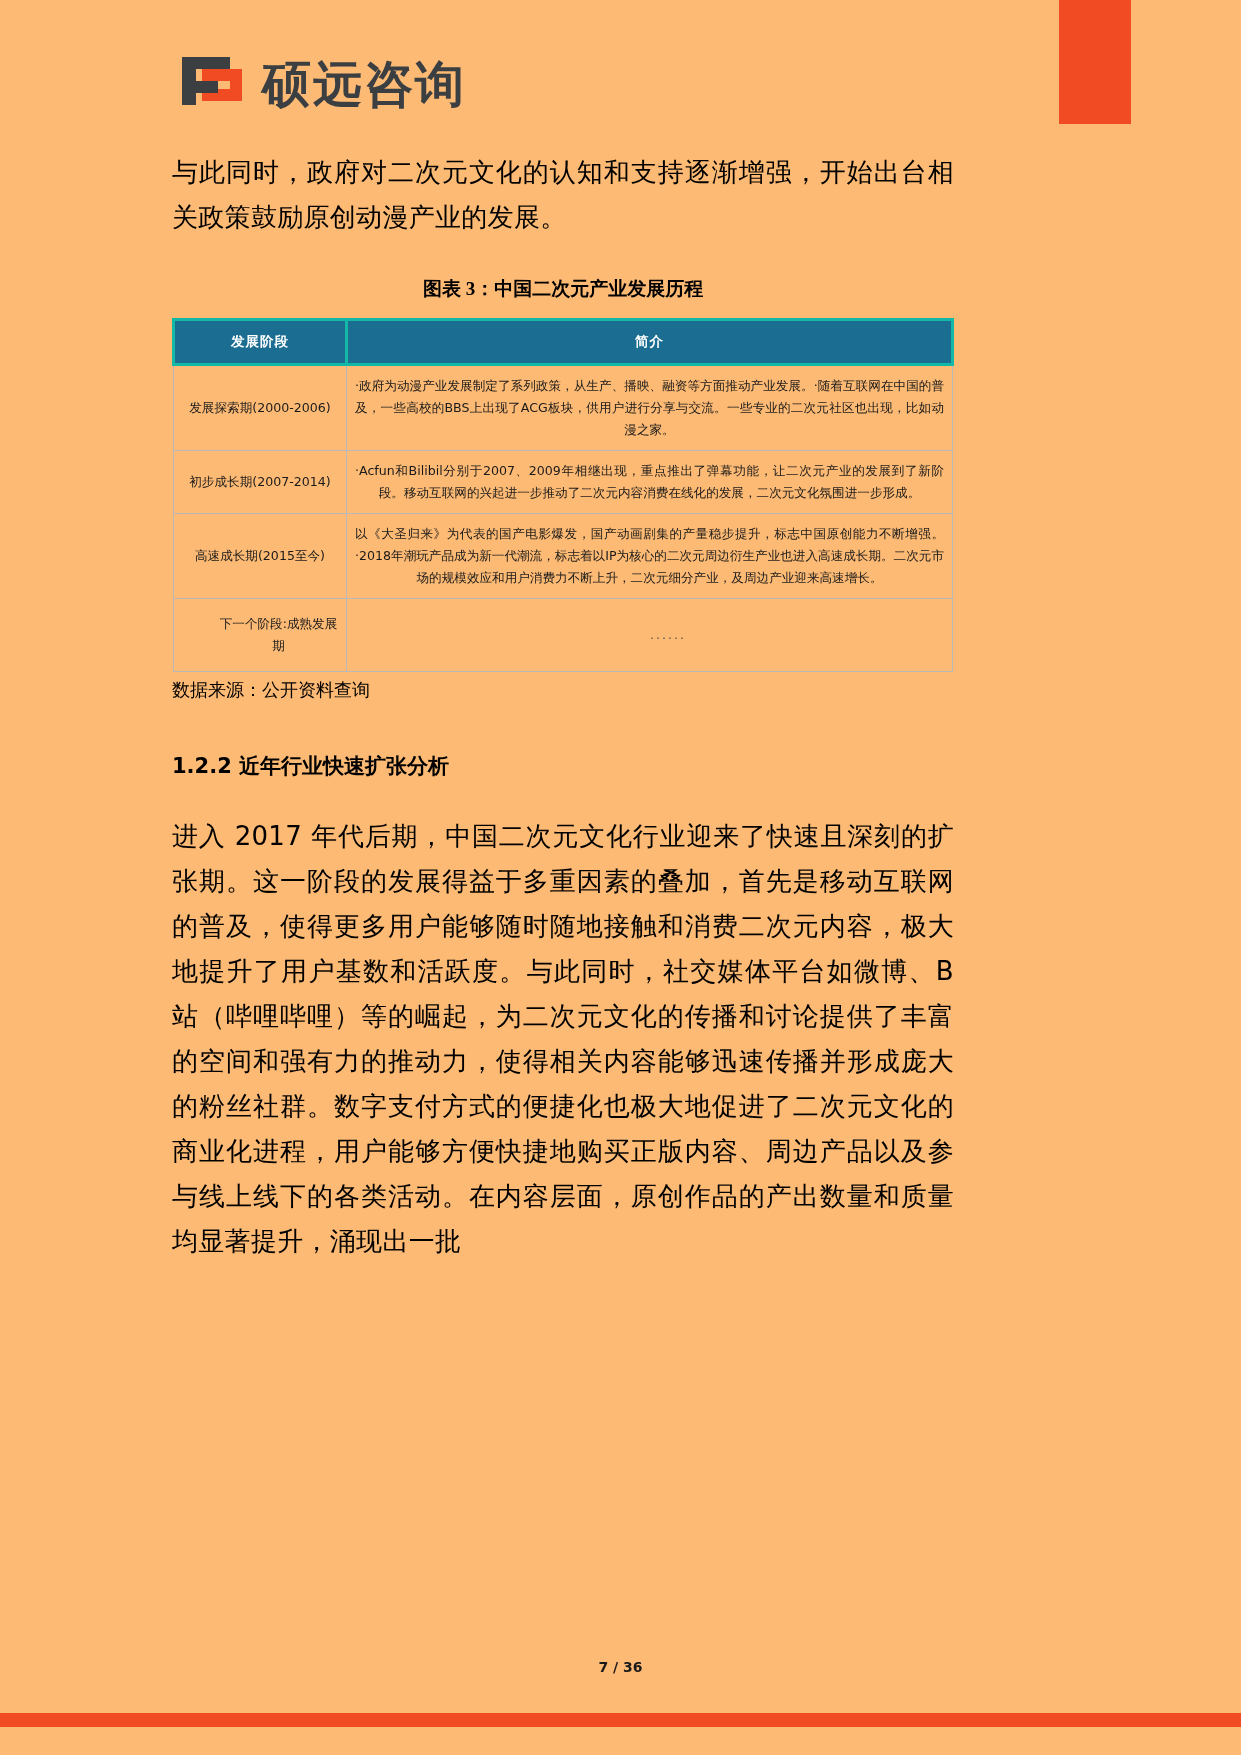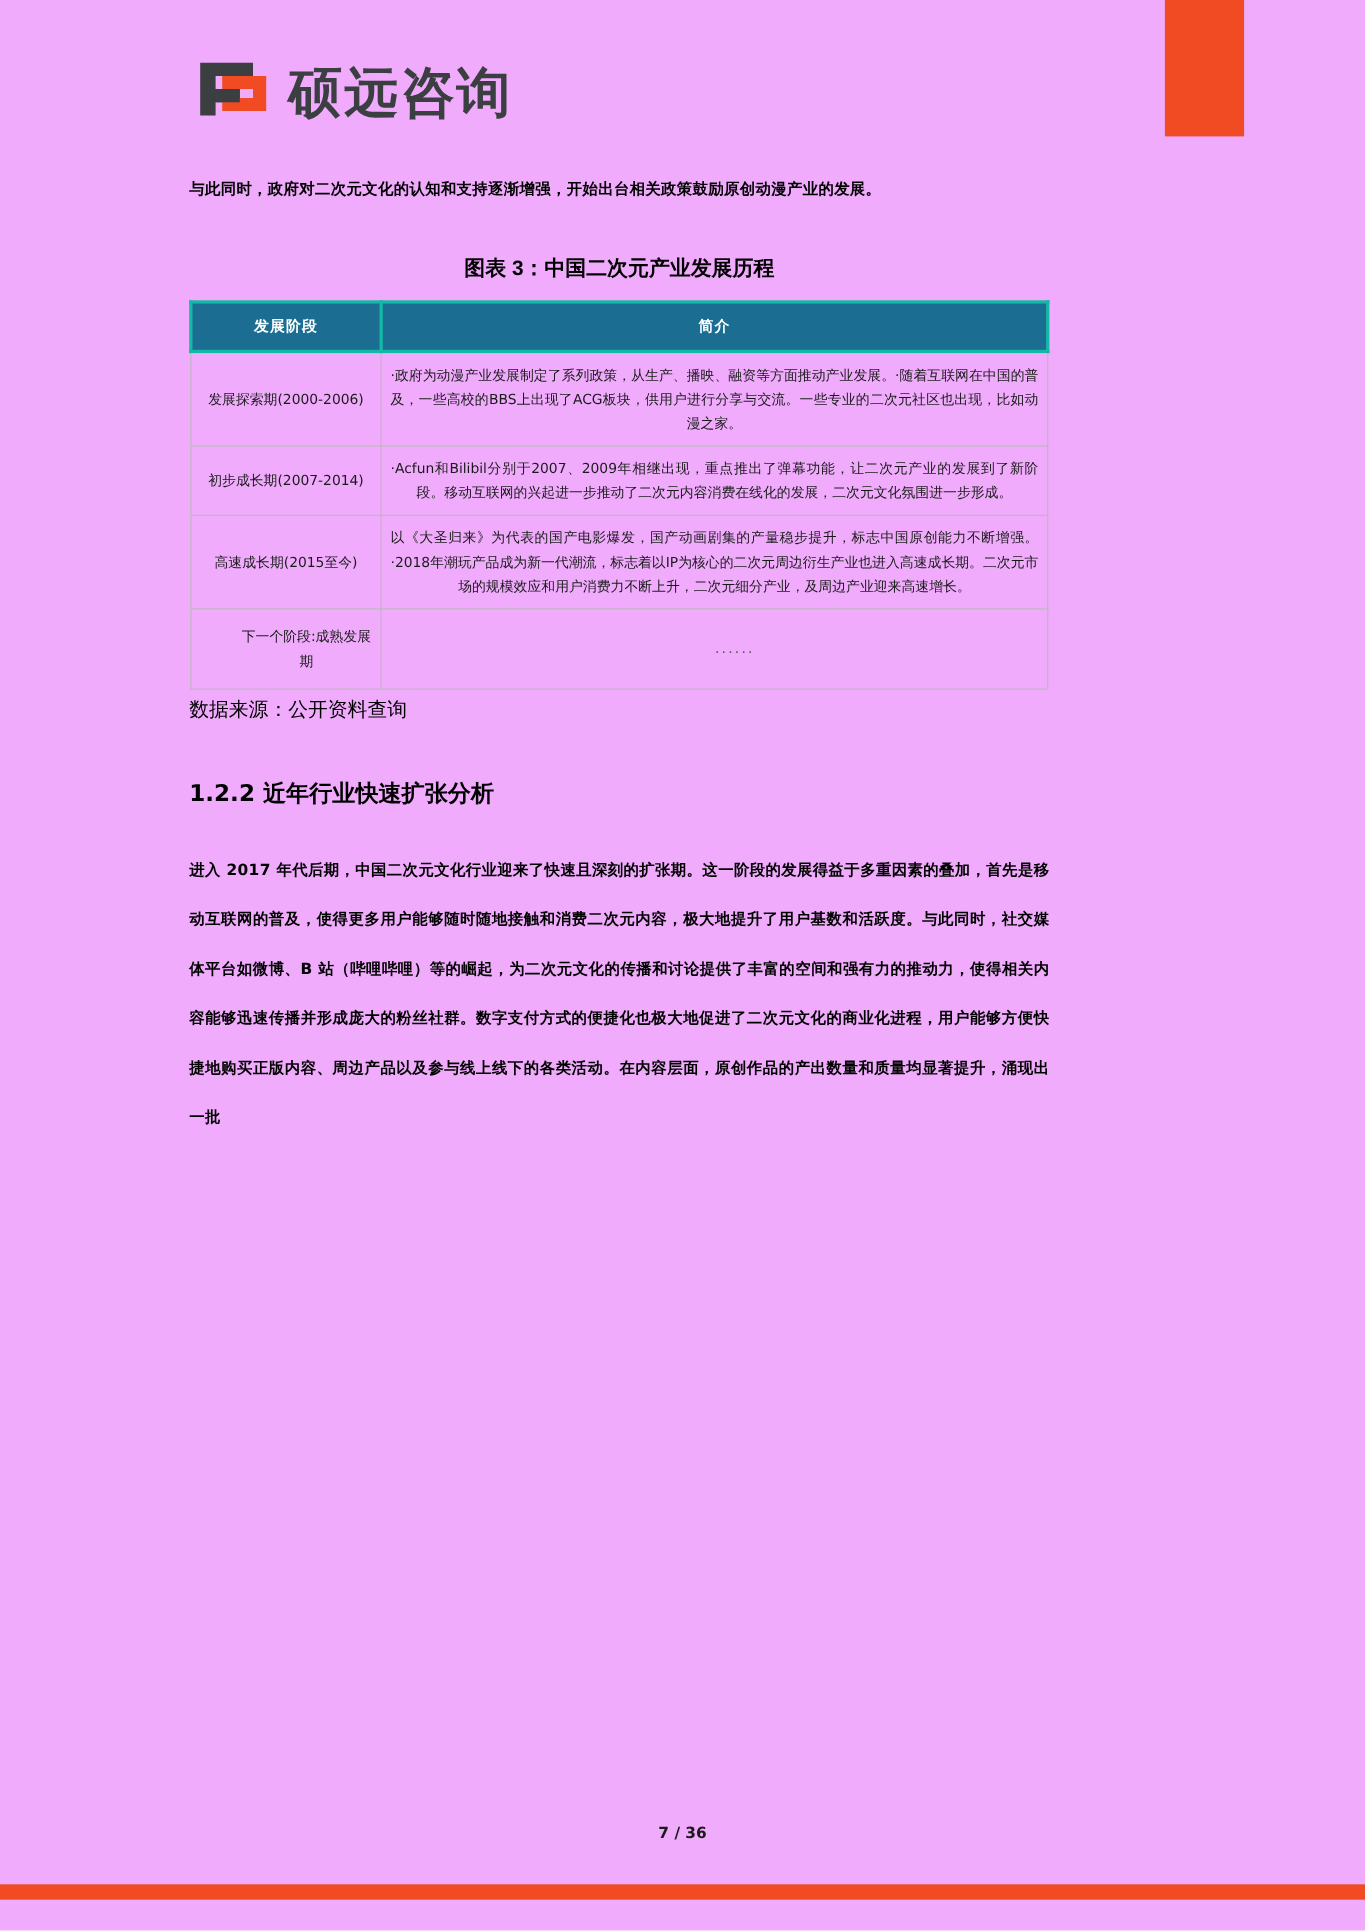--- a/index.html
+++ b/index.html
@@ -8,21 +8,21 @@
     background: #ffffff;
   }
   body {
     font-family: "Liberation Sans", "DejaVu Sans", sans-serif;
     color: #000000;
   }
   .page {
     position: relative;
     width: 1241px;
     height: 1755px;
-    background: #f0abfc;
+    background: #fdba74;
     overflow: hidden;
     box-sizing: border-box;
   }
 
   
   .corner-mark {
     position: absolute;
     top: 0;
     right: 110px;
     width: 72px;
@@ -62,36 +62,35 @@
 
   
   .content {
     position: absolute;
     left: 172px;
     top: 150px;
     width: 782px;
   }
 
   p.body-text {
-    font-size: 14px;
+    font-size: 26px;
     line-height: 45px;
     margin: 0 0 20px 0;
     text-align: justify;
     letter-spacing: 0.3px;
     font-family: "DejaVu Sans", "Liberation Sans", sans-serif;
     color: #000;
-    font-weight: bold;
   }
 
   .exhibit-caption {
     text-align: center;
     font-size: 19px;
     font-weight: bold;
     margin: 36px 0 16px 0;
-    font-family: Liberation Sans, sans-serif;
+    font-family: Liberation Serif, serif;
   }
 
   
   table.exhibit {
     border-collapse: collapse;
     width: 782px;
     table-layout: fixed;
     font-family: "DejaVu Sans", "Liberation Sans", sans-serif;
   }
   table.exhibit th {

